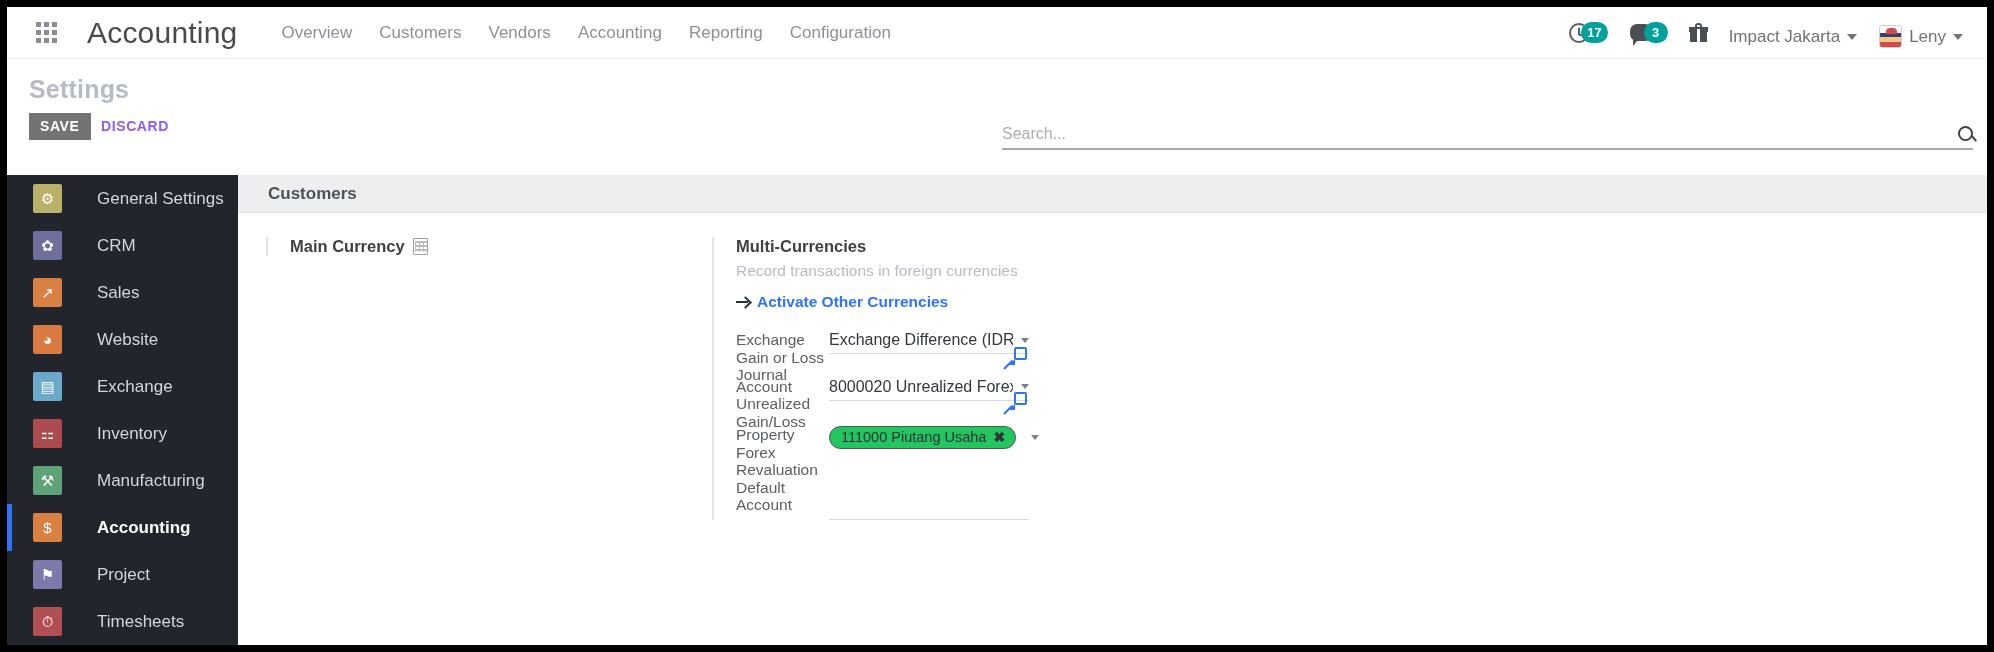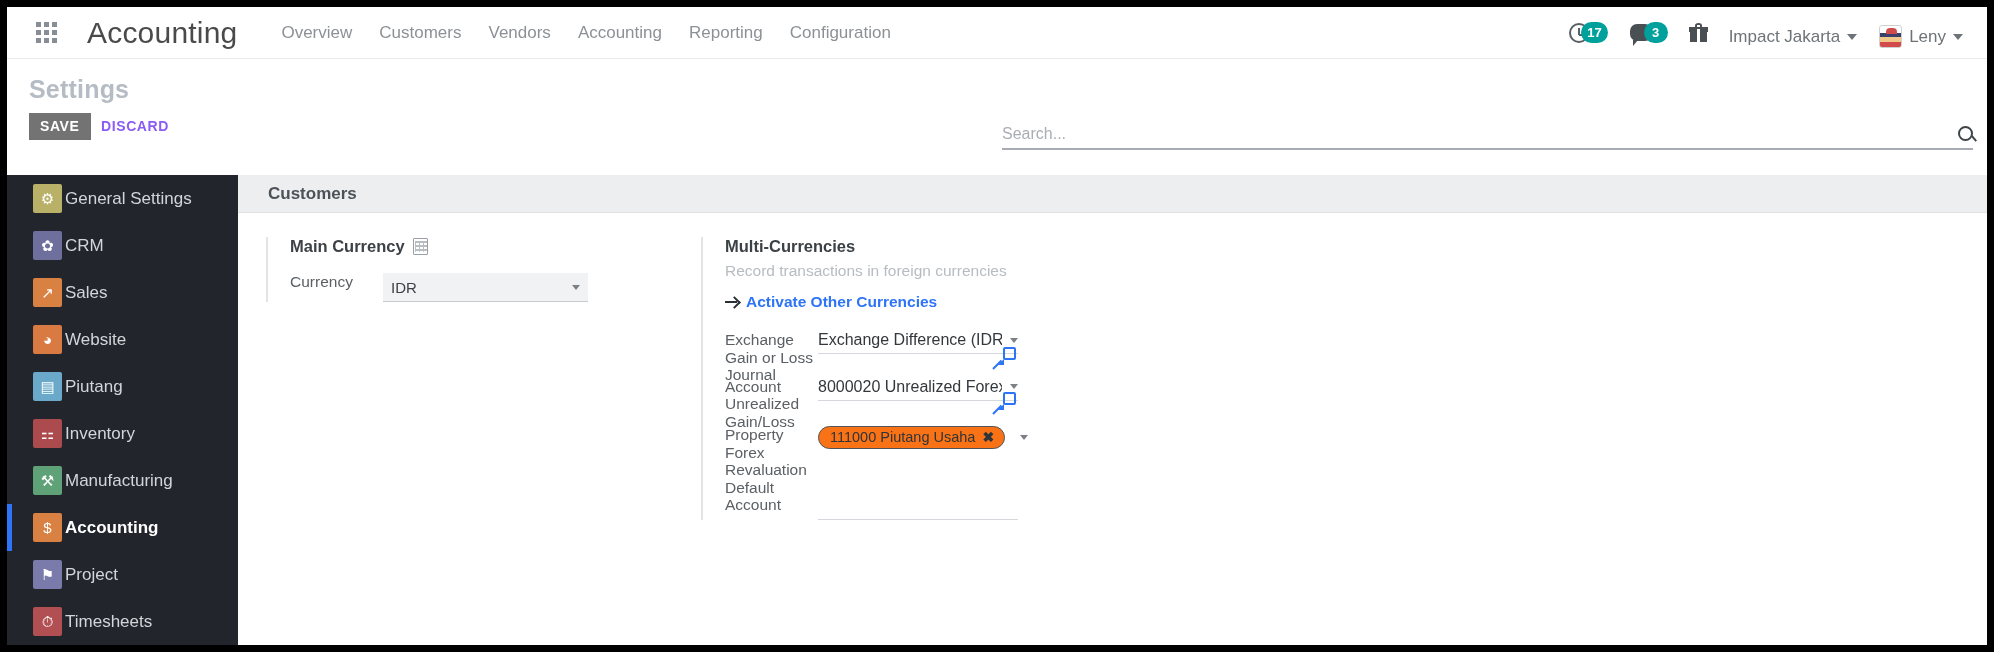--- a/index.html
+++ b/index.html
@@ -259,21 +259,21 @@
   .side-item .sicon {
     width: 29px; height: 29px;
     border-radius: 2px;
     flex: 0 0 auto;
     display:flex; align-items:center; justify-content:center;
     color:#ffffff;
     font-size: 15px;
     line-height: 1;
   }
   .side-item .slabel {
-    margin-left: 3px;
+    margin-left: 35px;
     font-size: 17px;
     color: #d2d5d9;
     white-space: nowrap;
   }
   .side-item.active .slabel { color:#ffffff; font-weight: bold; }
 
   
   #content {
     position: absolute;
     left: 231px; top: 168px;
@@ -442,21 +442,21 @@
   .tag-chip {
     display: inline-flex;
     align-items: center;
     gap: 7px;
     border: 1.6px solid #4e5459;
     border-radius: 13px;
     padding: 2px 10px 3px 11px;
     font-size: 14.5px;
     color: #2f3439;
     white-space: nowrap;
-    background: #f97316;
+    background: #22c55e;
     justify-content: space-between;
   }
   .tag-x {
     font-size: 14px;
     font-weight: bold;
     color: #2f3439;
     cursor: pointer;
     line-height: 1;
   }
   .m2m-row {
@@ -605,21 +605,21 @@
       <span class="slabel">Sales</span>
     </div>
 
     <div class="side-item">
       <span class="sicon" style="background:#d97a42">◕</span>
       <span class="slabel">Website</span>
     </div>
 
     <div class="side-item">
       <span class="sicon" style="background:#6aa9c9">▤</span>
-      <span class="slabel">Piutang</span>
+      <span class="slabel">Exchange</span>
     </div>
 
     <div class="side-item">
       <span class="sicon" style="background:#ab4b4e">⚏</span>
       <span class="slabel">Inventory</span>
     </div>
 
     <div class="side-item">
       <span class="sicon" style="background:#5fa278">⚒</span>
       <span class="slabel">Manufacturing</span>
@@ -650,35 +650,28 @@
 
     <div id="settings-grid">
 
       <div class="setting-block" id="block-main-currency">
         <div class="sb-inner">
           <div class="sb-title">
             <span>Main Currency</span>
             <span class="company-ico"></span>
           </div>
 
-          <div class="field-row">
-            <span class="field-label">Currency</span>
-            <div class="select-filled">
-              <span class="sv">IDR</span>
-              <span class="tiny-caret"></span>
-            </div>
-          </div>
         </div>
       </div>
 
       <div class="setting-block" id="block-multi-currency">
         <div class="cb-outer">
           <span class="cb-box"></span>
         </div>
-        <div class="sb-inner" style="margin-left:31px;">
+        <div class="sb-inner" style="margin-left:42px;">
           <div class="sb-title">
             <span>Multi-Currencies</span>
           </div>
           <div class="sb-sub">Record transactions in foreign currencies</div>
 
           <div class="link-activate">
             <span class="arrow-right-ico"></span>
             <span>Activate Other Currencies</span>
           </div>
 

